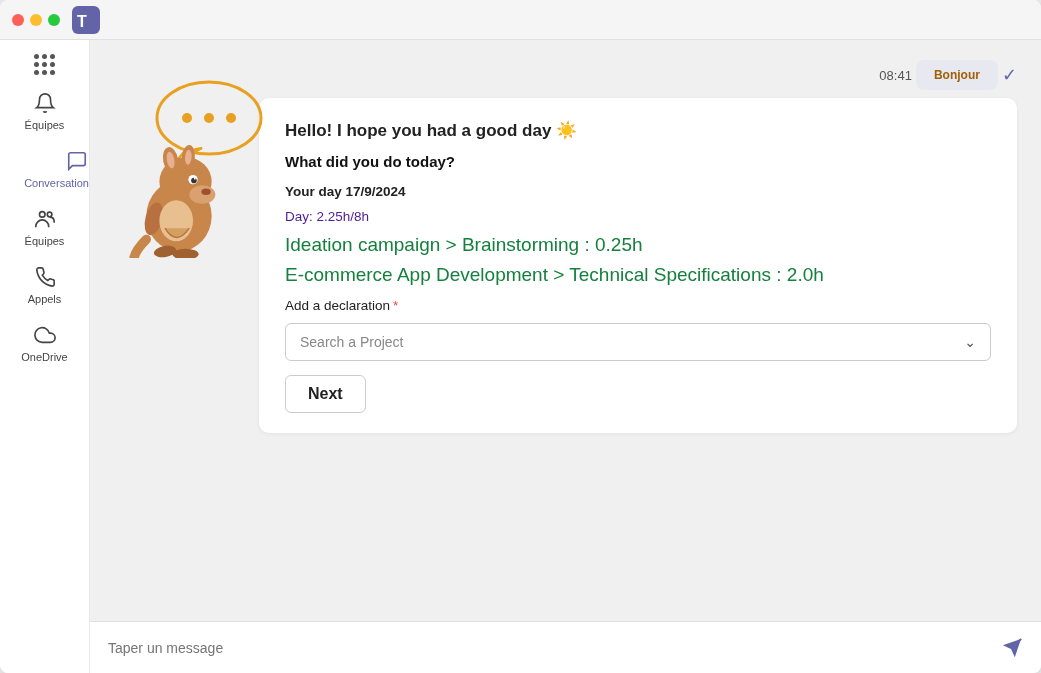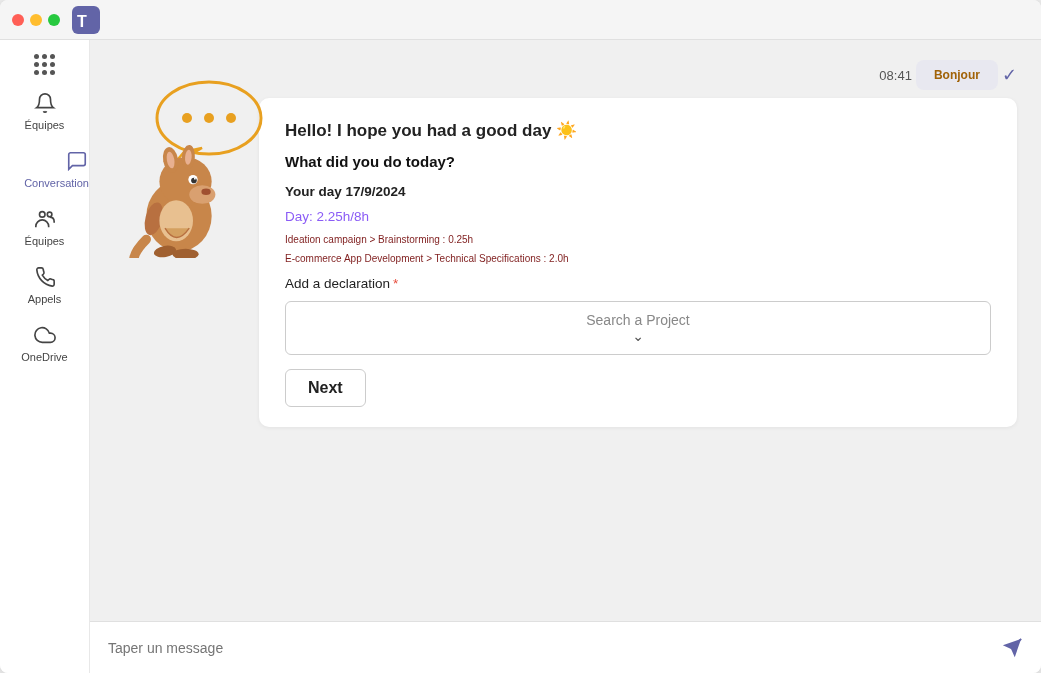--- a/index.html
+++ b/index.html
@@ -151,26 +151,26 @@
       color: #111;
     }
     .card-day-label {
       font-size: 13.5px;
       font-weight: 700;
       margin-bottom: 10px;
       color: #222;
     }
     .card-day-total {
       font-size: 13.5px;
-      color: #8b5cf6;
+      color: #4c1d95;
       margin-bottom: 10px;
     }
     .card-entry {
-      font-size: 10px;
-      color: #7f1d1d;
+      font-size: 19px;
+      color: #15803d;
       margin-bottom: 8px;
     }
     .card-add-label {
       font-size: 13.5px;
       color: #222;
       margin-bottom: 10px;
       margin-top: 12px;
     }
     .required-star {
       color: #e74c3c;
@@ -180,21 +180,20 @@
     .search-dropdown {
       border: 1px solid #ccc;
       border-radius: 6px;
       padding: 10px 14px;
       display: flex;
       align-items: center;
       justify-content: space-between;
       background: #fff;
       cursor: pointer;
       margin-bottom: 14px;
-      flex-direction: column;
     }
     .search-dropdown-text {
       color: #888;
       font-size: 14px;
     }
     .chevron-icon {
       color: #555;
       font-size: 14px;
     }
     

